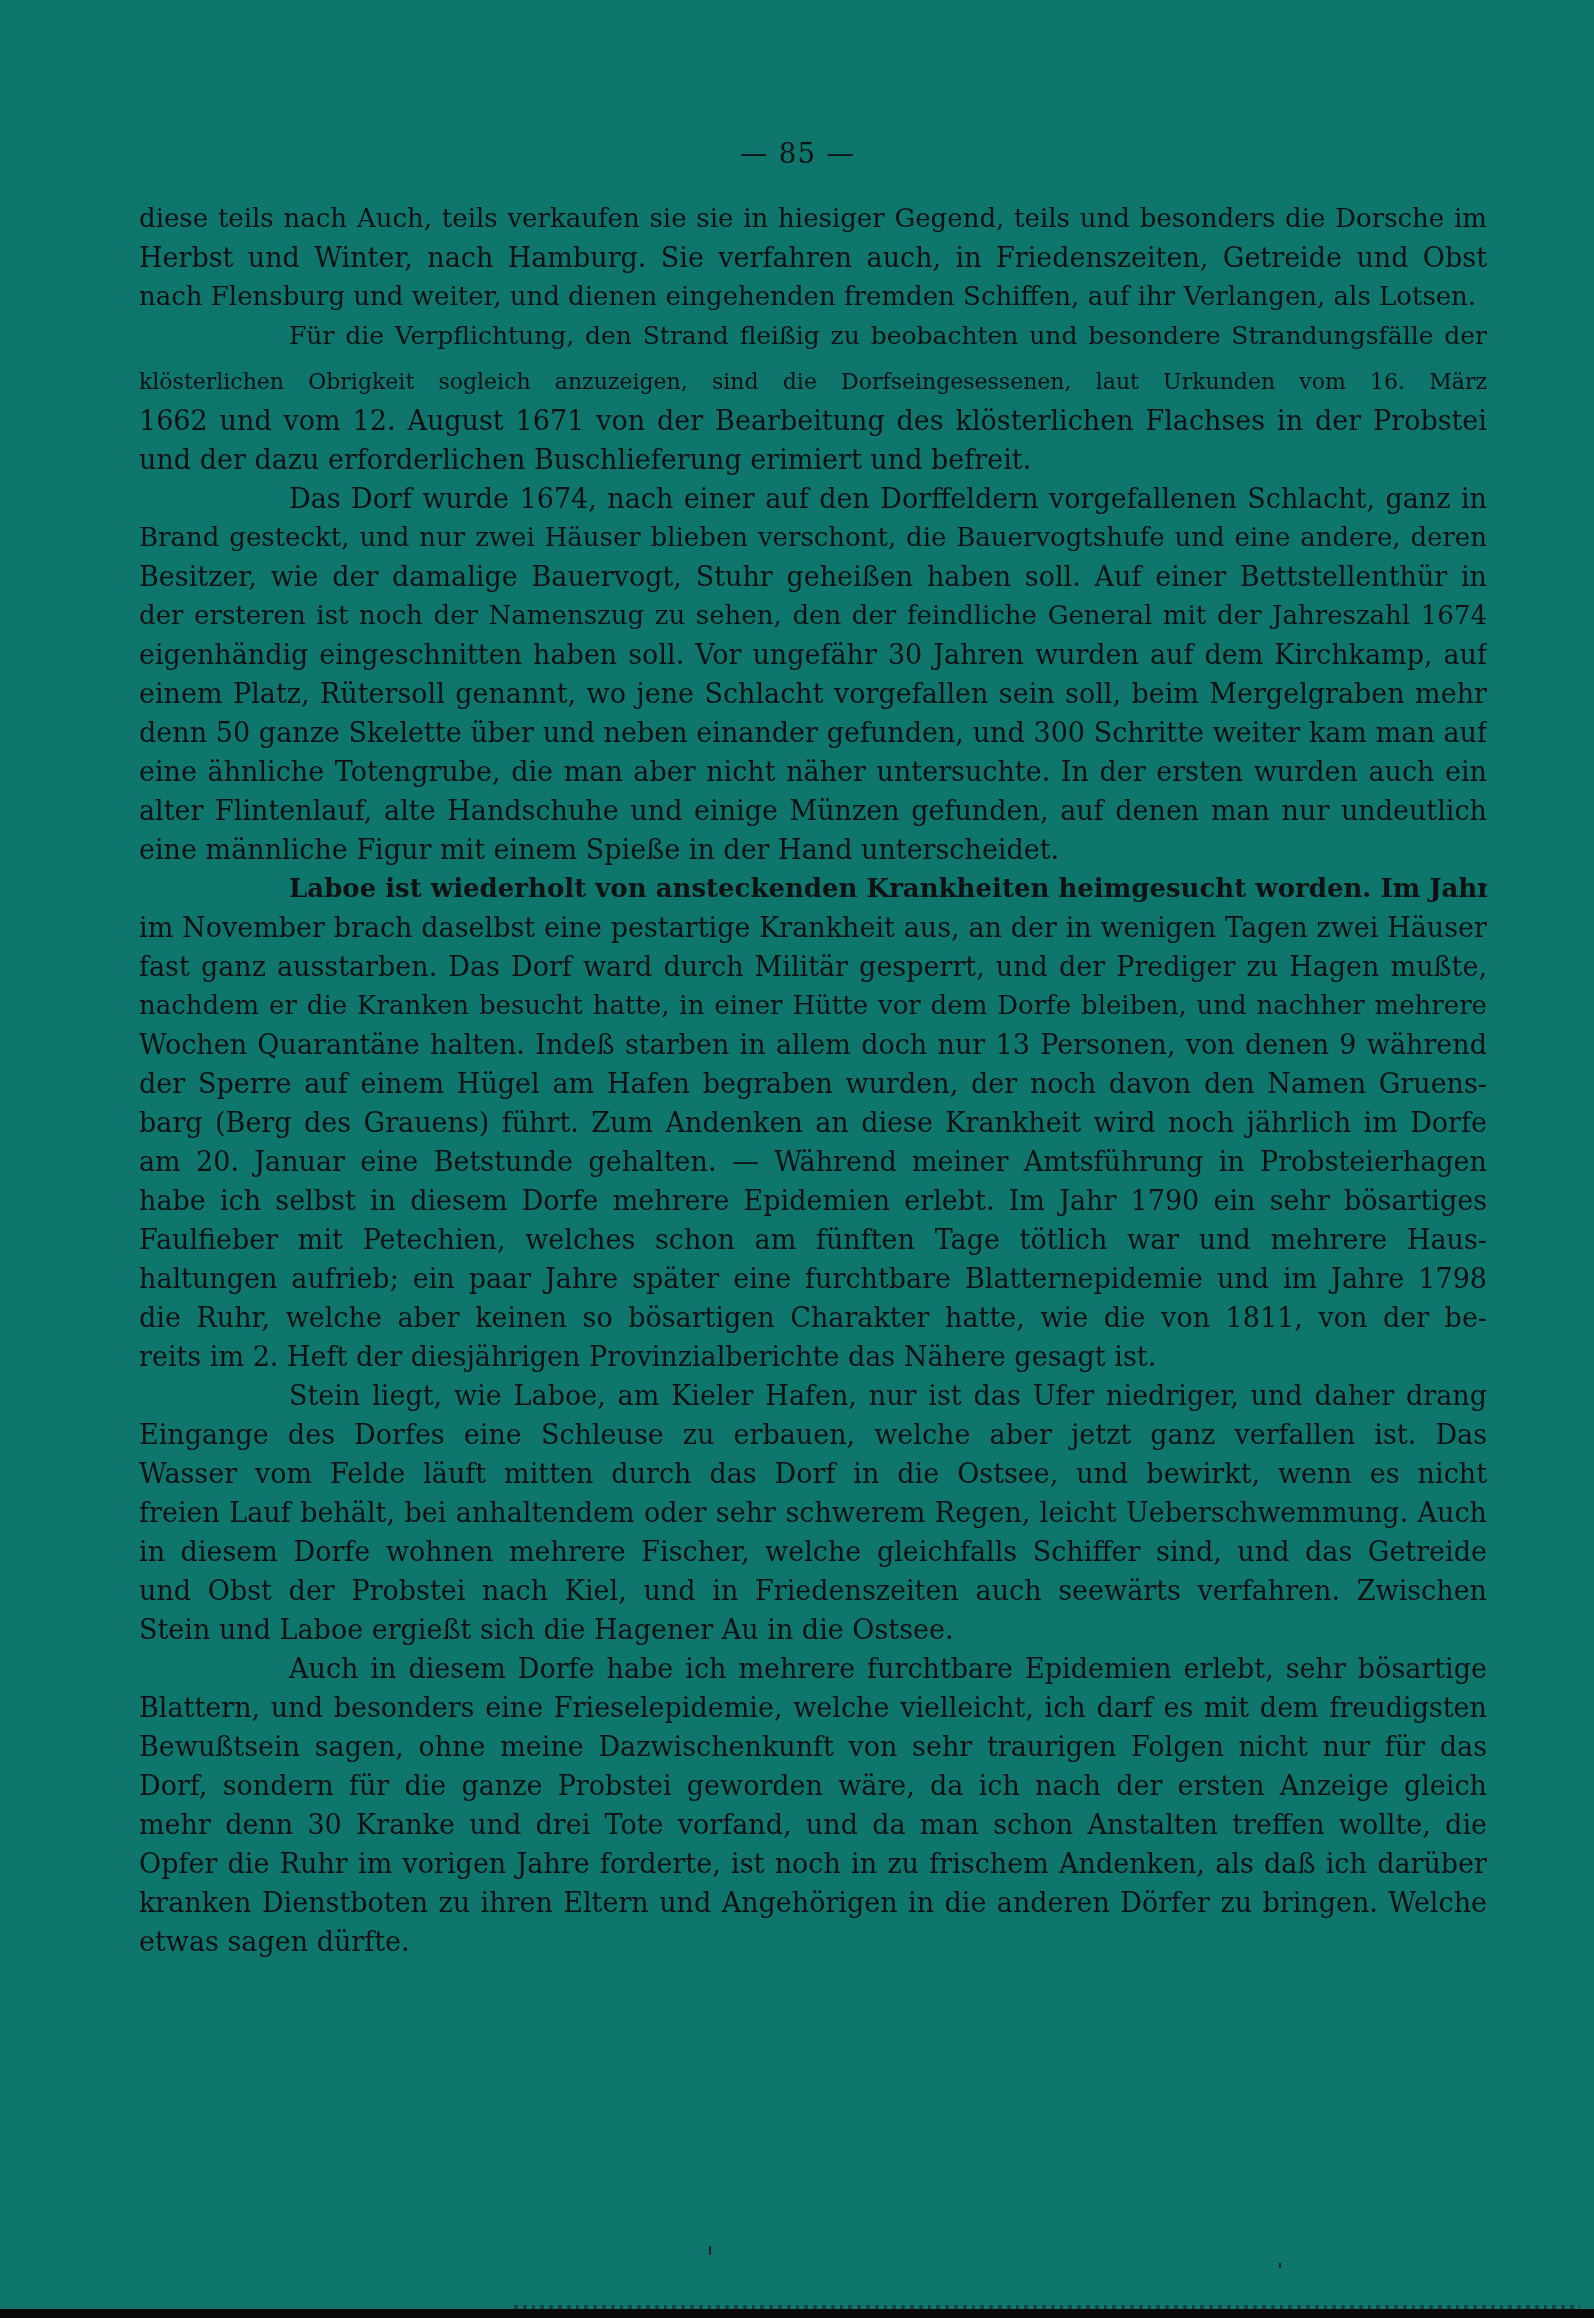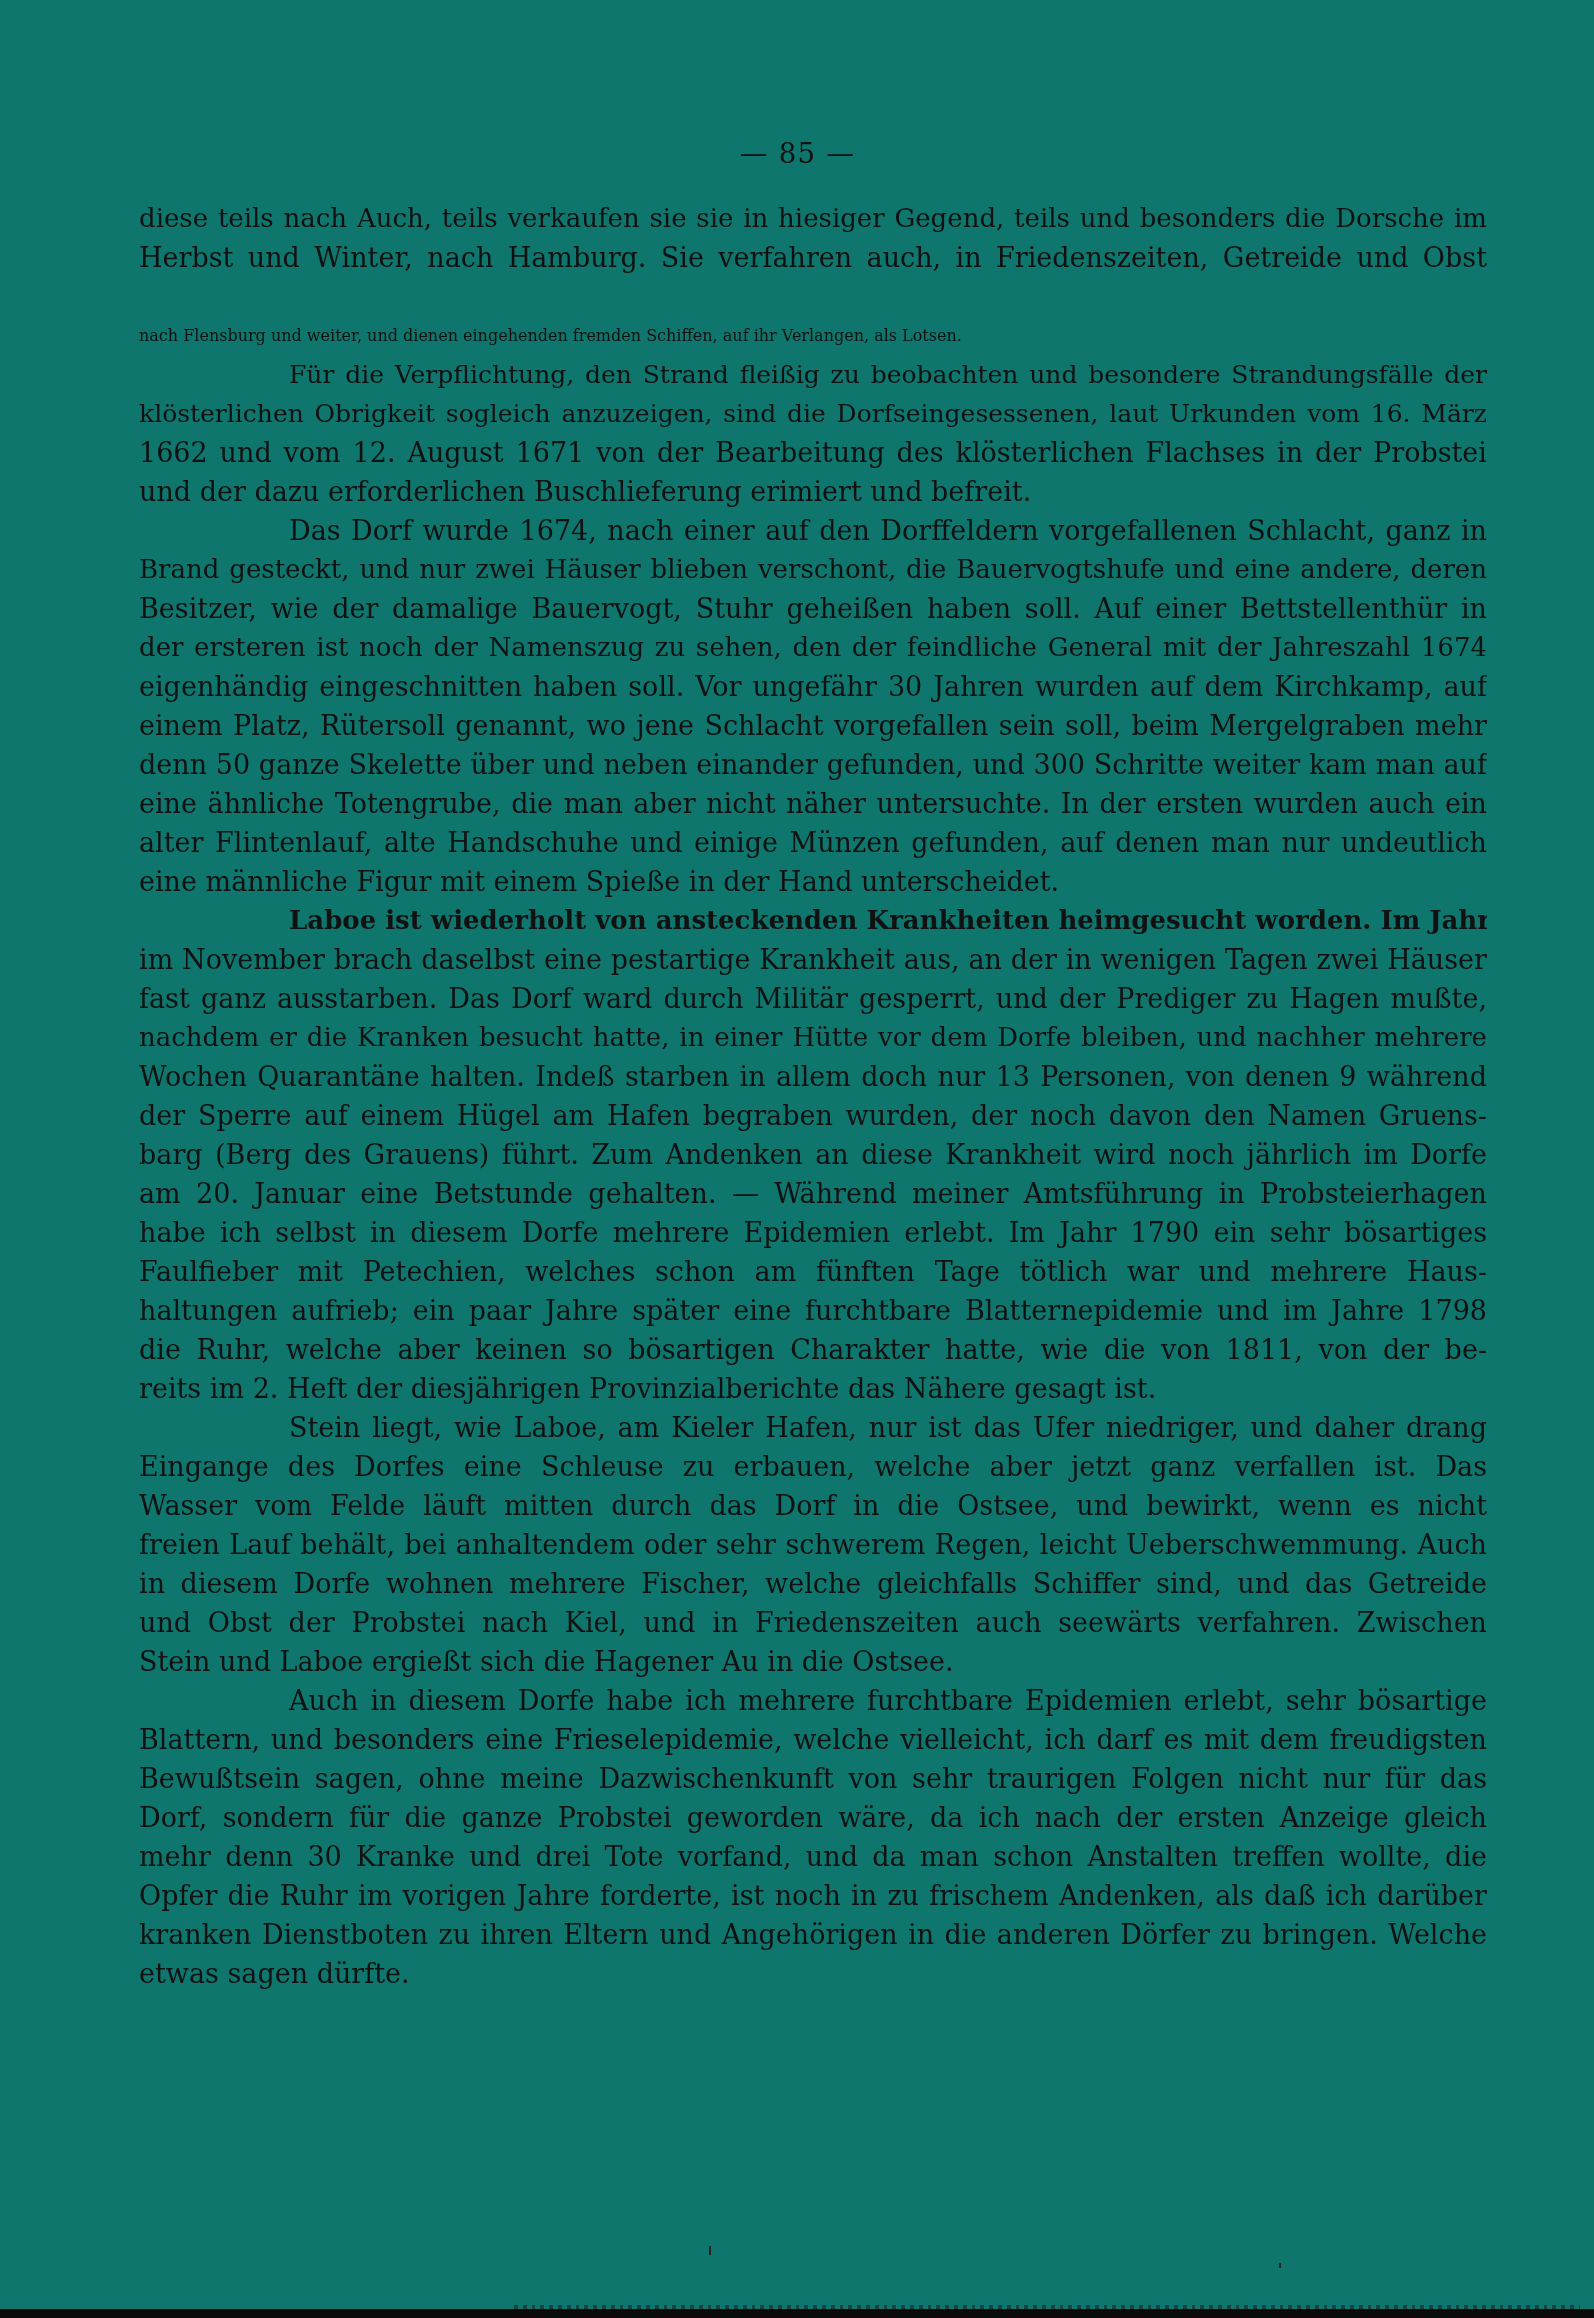--- a/index.html
+++ b/index.html
@@ -30,23 +30,23 @@
   .speck { position: absolute; width: 1.9px; height: 8.8px; background: #222; }
 </style>
 </head>
 <body>
 
 <div class="page">
   <div class="page-number">— 85 —</div>
   <div class="text-block" id="text-block">
       <div class="line" style="font-size: 26px;">diese teils nach Auch, teils verkaufen sie sie in hiesiger Gegend, teils und besonders die Dorsche im</div>
       <div class="line">Herbst und Winter, nach Hamburg. Sie verfahren auch, in Friedenszeiten, Getreide und Obst</div>
-      <div class="line last" style="font-size: 16px; margin-top: 39px;">nach Flensburg und weiter, und dienen eingehenden fremden Schiffen, auf ihr Verlangen, als Lotsen.</div>
+      <div class="line last" style="font-size: 26px;">nach Flensburg und weiter, und dienen eingehenden fremden Schiffen, auf ihr Verlangen, als Lotsen.</div>
       <div class="line indent" style="font-size: 25px;">Für die Verpflichtung, den Strand fleißig zu beobachten und besondere Strandungsfälle der</div>
-      <div class="line" style="font-size: 25px;">klösterlichen Obrigkeit sogleich anzuzeigen, sind die Dorfseingesessenen, laut Urkunden vom 16. März</div>
+      <div class="line" style="font-size: 22px; margin-top: 7px;">klösterlichen Obrigkeit sogleich anzuzeigen, sind die Dorfseingesessenen, laut Urkunden vom 16. März</div>
       <div class="line">1662 und vom 12. August 1671 von der Bearbeitung des klösterlichen Flachses in der Probstei</div>
       <div class="line last">und der dazu erforderlichen Buschlieferung erimiert und befreit.</div>
       <div class="line indent">Das Dorf wurde 1674, nach einer auf den Dorffeldern vorgefallenen Schlacht, ganz in</div>
       <div class="line" style="font-size: 26px;">Brand gesteckt, und nur zwei Häuser blieben verschont, die Bauervogtshufe und eine andere, deren</div>
       <div class="line">Besitzer, wie der damalige Bauervogt, Stuhr geheißen haben soll. Auf einer Bettstellenthür in</div>
       <div class="line" style="font-size: 26px;">der ersteren ist noch der Namenszug zu sehen, den der feindliche General mit der Jahreszahl 1674</div>
       <div class="line">eigenhändig eingeschnitten haben soll. Vor ungefähr 30 Jahren wurden auf dem Kirchkamp, auf</div>
       <div class="line">einem Platz, Rütersoll genannt, wo jene Schlacht vorgefallen sein soll, beim Mergelgraben mehr</div>
       <div class="line">denn 50 ganze Skelette über und neben einander gefunden, und 300 Schritte weiter kam man auf</div>
       <div class="line">eine ähnliche Totengrube, die man aber nicht näher untersuchte. In der ersten wurden auch ein</div>

